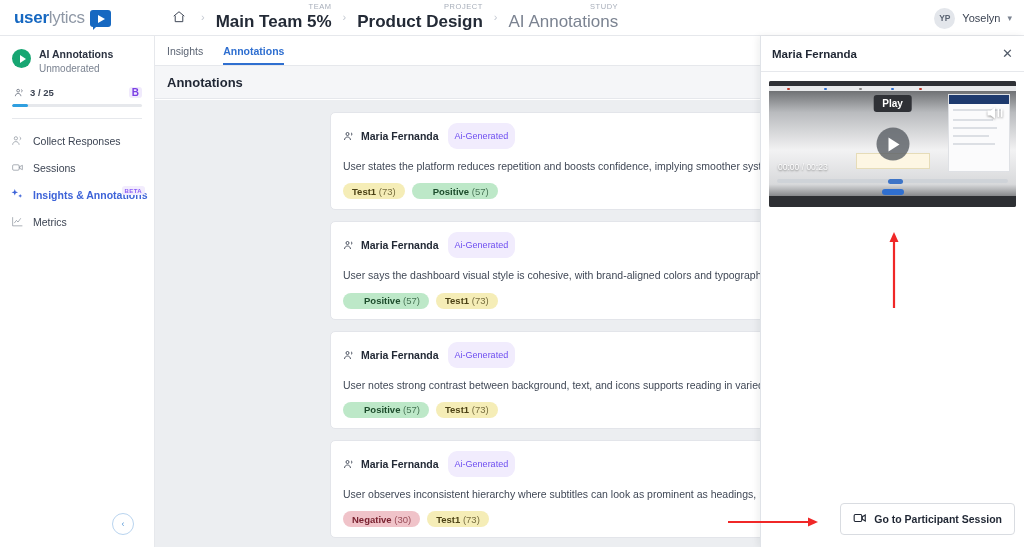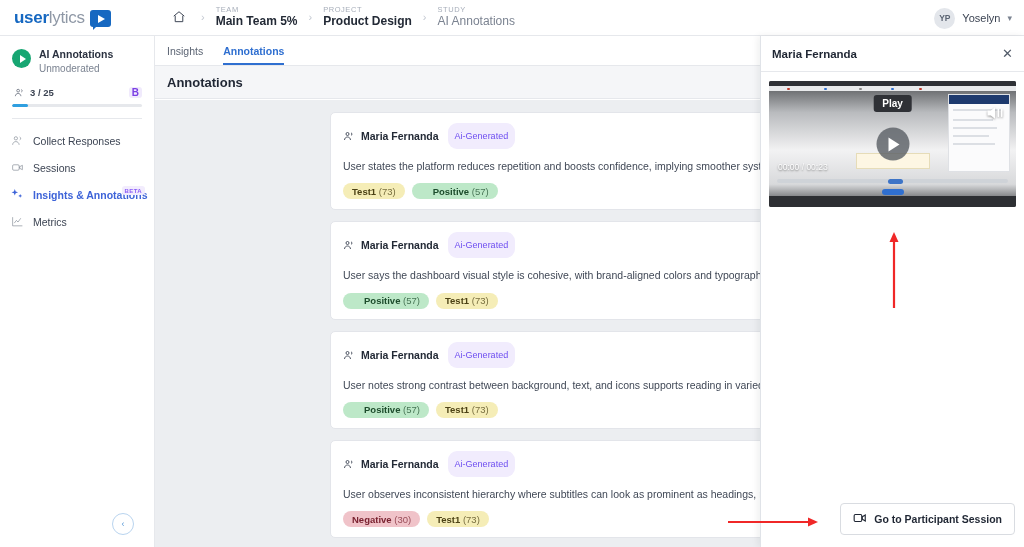--- a/index.html
+++ b/index.html
@@ -9,21 +9,21 @@
     background: #ffffff;
     overflow: hidden;
     color: #2b3240;
   }
   #app { position: relative; width: 1024px; height: 547px; }
 
   
   .topbar {
     position: absolute; top: 0; left: 0; width: 1024px; height: 36px;
     background: #ffffff; border-bottom: 1px solid #e6e8ec;
-    display: flex; align-items: center;
+    display: flex; align-items: center; text-align: right;
   }
   .logo-zone {
     width: 155px; height: 36px; display: flex; align-items: center;
     padding-left: 14px;
   }
   .logo-text { font-size: 17px; font-weight: 700; color: #1668c1; letter-spacing: -0.3px; }
   .logo-text .light { font-weight: 400; color: #8f98a6; }
   .logo-badge {
     display: inline-flex; align-items: center; justify-content: center;
     width: 21px; height: 17px; background: #1668c1; border-radius: 3px;
@@ -37,21 +37,21 @@
   .logo-badge-tail {
     position: absolute; bottom: -3px; left: 3px; width: 0; height: 0;
     border-top: 4px solid #1668c1; border-right: 4px solid transparent;
   }
 
   .breadcrumb { display: flex; align-items: center; margin-left: 13px; gap: 0px; }
   .home-ic { width: 22px; height: 22px; display: flex; align-items: center; justify-content: center; color: #3c4453; }
   .crumb-sep { color: #c3c8d1; font-size: 11px; margin: 0 11px; }
   .crumb { display: flex; flex-direction: column; justify-content: center; line-height: 1.15; }
   .crumb-kicker { font-size: 7.5px; color: #a7aeba; letter-spacing: 0.55px; text-transform: uppercase; }
-  .crumb-val { font-size: 12px; font-weight: 700; color: #232a36; }
+  .crumb-val { font-size: 17px; font-weight: 700; color: #232a36; }
   .crumb-val.muted { font-weight: 400; color: #7b8391; }
 
   .user-zone {
     position: absolute; right: 12px; top: 0; height: 36px;
     display: flex; align-items: center; gap: 7px;
   }
   .avatar {
     width: 21px; height: 21px; border-radius: 50%; background: #e3e6eb;
     display: flex; align-items: center; justify-content: center;
     font-size: 8.5px; font-weight: 700; color: #5b6473;

